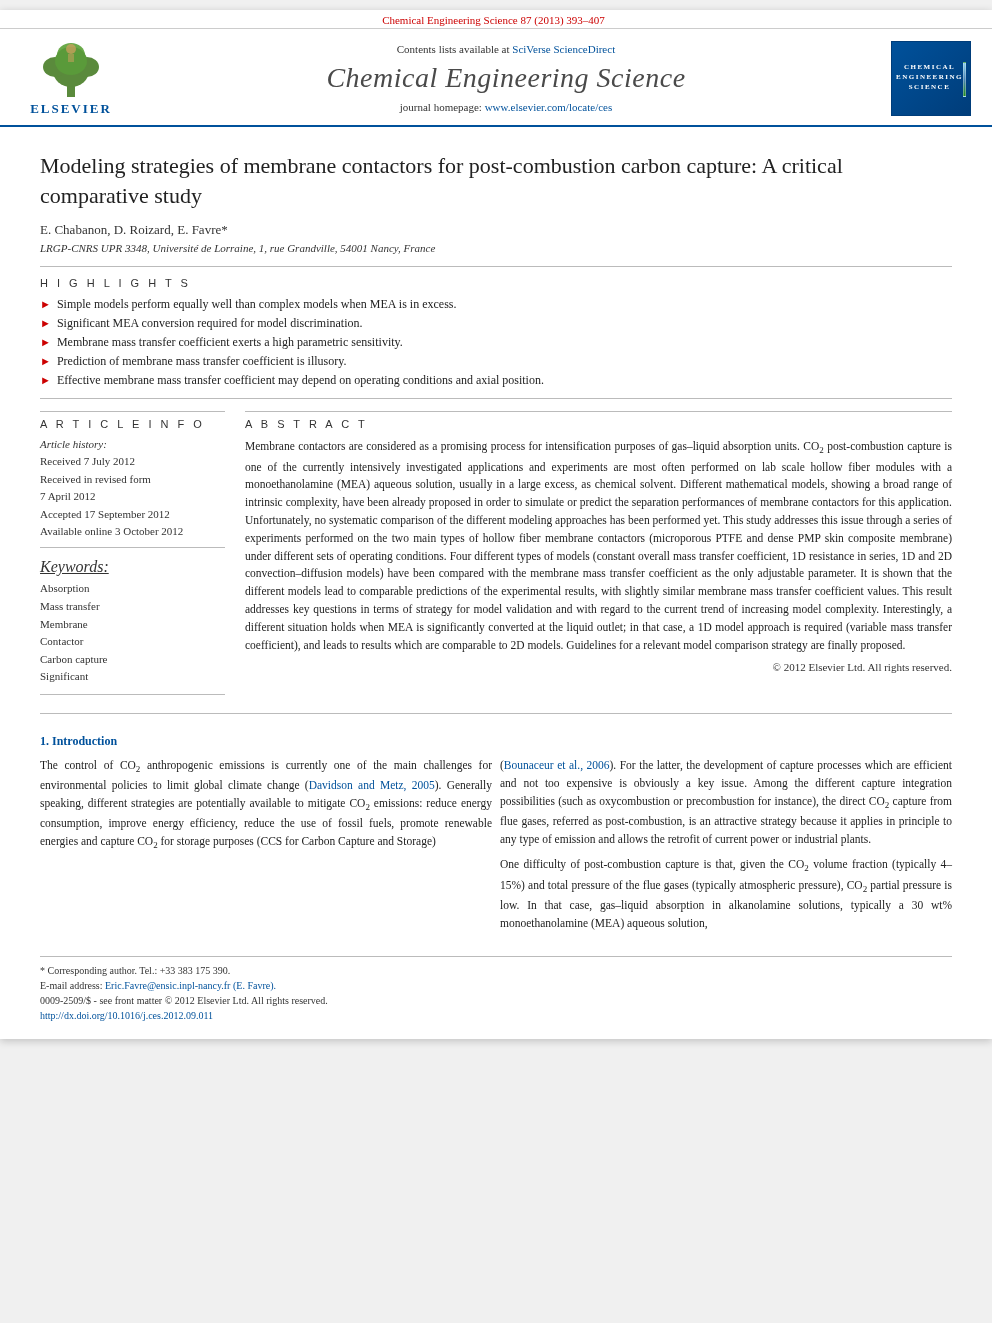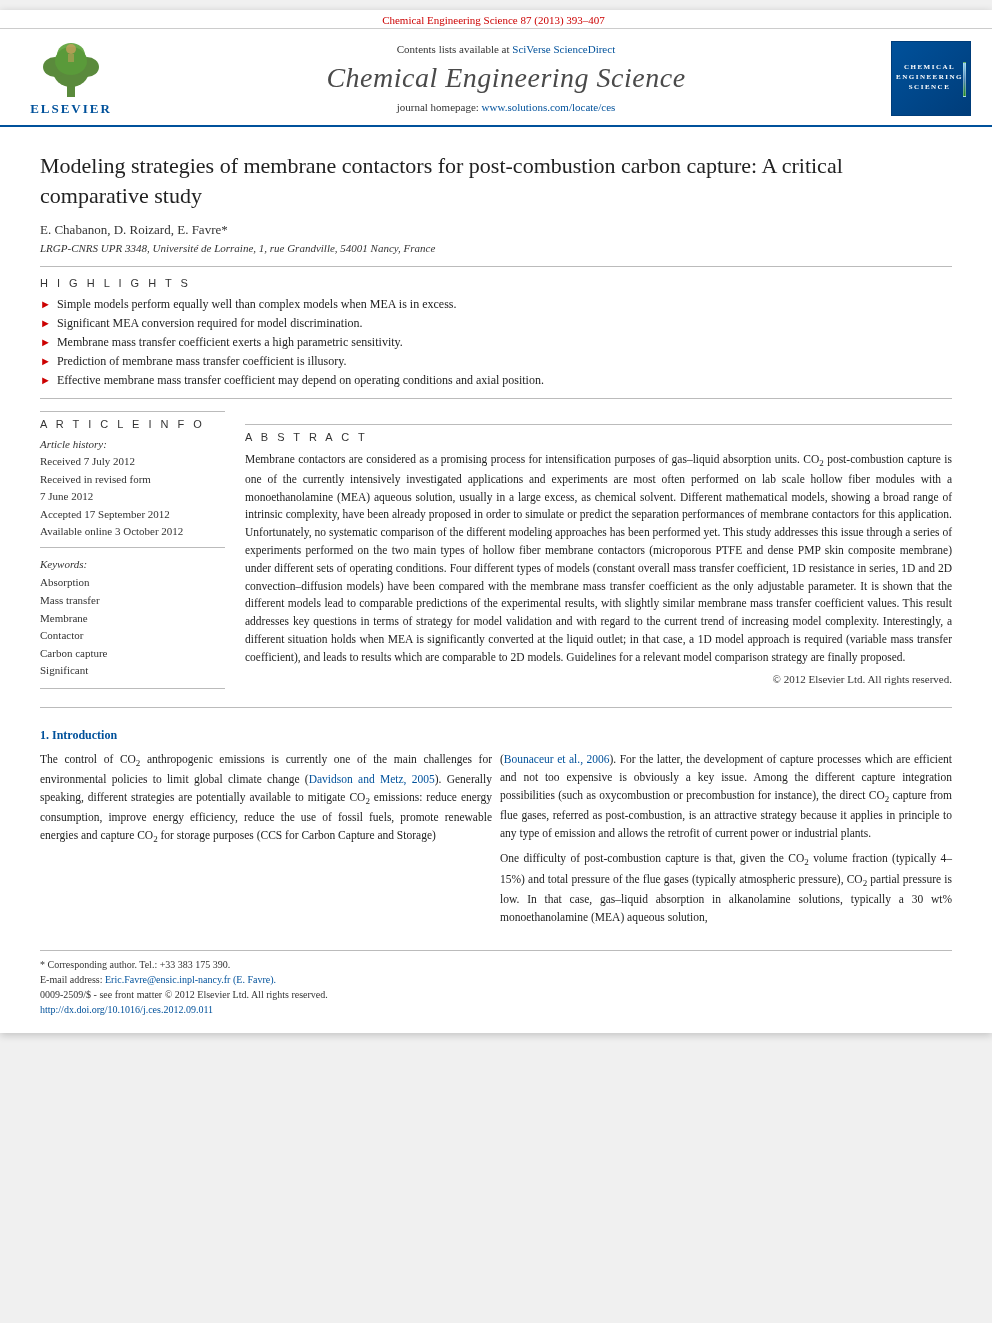--- a/index.html
+++ b/index.html
@@ -174,21 +174,20 @@
       margin-right: 6px;
       flex-shrink: 0;
       font-size: 11px;
       margin-top: 1px;
     }
     
     .two-col {
       display: flex;
       gap: 20px;
       margin-top: 12px;
-      align-items: center;
     }
     .left-col {
       width: 185px;
       flex-shrink: 0;
     }
     .right-col {
       flex: 1;
     }
     
     .article-info-title {
@@ -208,25 +207,26 @@
       color: #333;
       margin-bottom: 4px;
     }
     .article-history-item {
       font-size: 11px;
       color: #333;
       margin-bottom: 2px;
       line-height: 1.4;
     }
     .keywords-title {
-      font-size: 11px;
+      font-size: 16px;
       font-style: italic;
       color: #333;
       margin-top: 10px;
       margin-bottom: 4px;
+      text-decoration: underline;
     }
     .keyword-item {
       font-size: 11px;
       color: #333;
       line-height: 1.6;
     }
     .left-divider {
       border: none;
       border-top: 1px solid #bbb;
       margin: 8px 0;
@@ -331,21 +331,21 @@
       </div>
     </div>
     <div class="header-center">
       <div class="contents-line">
         <span>Contents lists available at</span>
         <a class="sciverse-link" href="#">SciVerse ScienceDirect</a>
       </div>
       <div class="journal-title-header">Chemical Engineering Science</div>
       <div class="homepage-line">
         <span>journal homepage:</span>
-        <a class="homepage-link" href="#">www.solutions.com/locate/ces</a>
+        <a class="homepage-link" href="#">www.elsevier.com/locate/ces</a>
       </div>
     </div>
     <div class="header-right">
       <div class="journal-badge">
         <div class="journal-badge-title">CHEMICAL<br>ENGINEERING<br>SCIENCE</div>
         <div class="journal-badge-image"></div>
       </div>
     </div>
   </div>
 
@@ -388,21 +388,21 @@
 
     <hr class="section-divider">
 
     <div class="two-col">
 
       <div class="left-col">
         <div class="article-info-title">A R T I C L E   I N F O</div>
         <div class="article-history-title">Article history:</div>
         <div class="article-history-item">Received 7 July 2012</div>
         <div class="article-history-item">Received in revised form</div>
-        <div class="article-history-item">7 June 2012</div>
+        <div class="article-history-item">7 April 2012</div>
         <div class="article-history-item">Accepted 17 September 2012</div>
         <div class="article-history-item">Available online 3 October 2012</div>
         <hr class="left-divider">
         <div class="keywords-title">Keywords:</div>
         <div class="keyword-item">Absorption</div>
         <div class="keyword-item">Mass transfer</div>
         <div class="keyword-item">Membrane</div>
         <div class="keyword-item">Contactor</div>
         <div class="keyword-item">Carbon capture</div>
         <div class="keyword-item">Significant</div>

